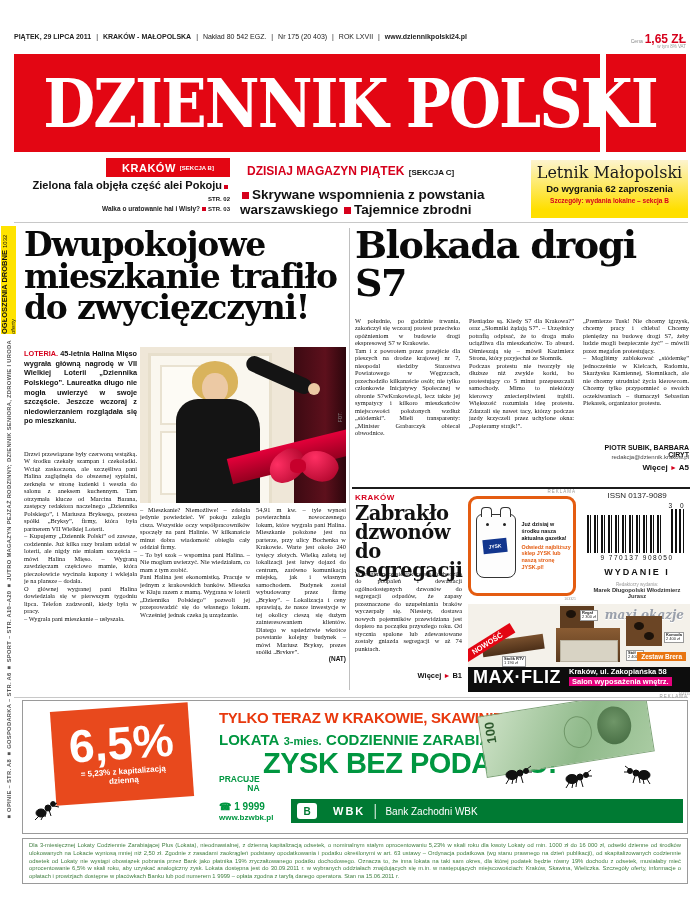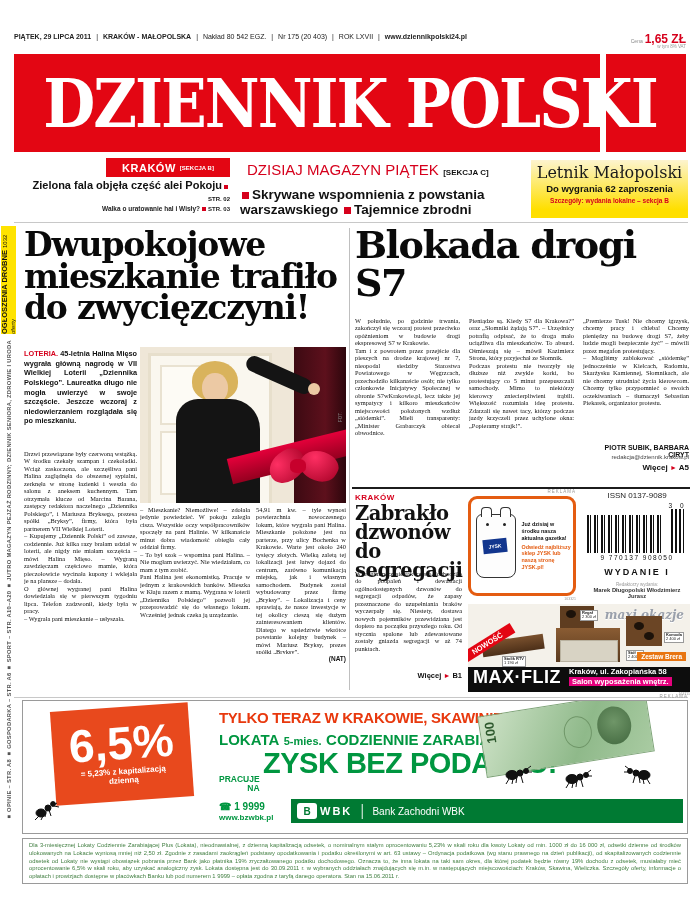--- a/index.html
+++ b/index.html
@@ -129,37 +129,37 @@
   #bank .ratenote{color:#fff;font-family:"Liberation Sans",sans-serif;font-size:8px;font-weight:bold;text-align:center;margin-top:3px;width:100px;}
   #bank .l1{position:absolute;left:196px;top:8px;font-family:"Liberation Sans",sans-serif;font-size:15px;font-weight:bold;color:#e8380d;letter-spacing:-.3px;}
   #bank .l2{position:absolute;left:196px;top:30px;font-family:"Liberation Sans",sans-serif;font-weight:bold;color:#009640;}
   #bank .l2 .big{font-size:15px;} #bank .l2 .mid{font-size:11px;} #bank .l2 .small{font-size:9px;}
   #bank .pn{position:absolute;left:196px;top:52px;font-family:"Liberation Sans",sans-serif;font-size:8.5px;font-weight:bold;color:#009640;line-height:1.05;margin-top:22px;}
   #bank .l3{position:absolute;left:240px;top:46px;font-family:"Liberation Sans",sans-serif;font-size:29px;font-weight:bold;color:#009640;letter-spacing:-.5px;}
   #bank .contact{position:absolute;left:196px;top:100px;font-family:"Liberation Sans",sans-serif;font-weight:bold;color:#009640;line-height:1.2;}
   #bank .contact .ph{font-size:10px;} #bank .contact .www{font-size:8px;}
   #bank .gbar{position:absolute;left:268px;top:98px;width:392px;height:24px;background:#007a33;display:flex;align-items:center;color:#fff;font-family:"Liberation Sans",sans-serif;}
   #bank .gbar .logobox{margin-left:6px;width:20px;height:16px;background:#fff;border-radius:3px;color:#007a33;font-weight:bold;font-size:10px;display:flex;align-items:center;justify-content:center;}
-  #bank .gbar .wbk{font-weight:bold;font-size:11px;letter-spacing:2px;margin-left:3px;}
+  #bank .gbar .wbk{font-weight:bold;font-size:11px;letter-spacing:2px;margin-left:16px;}
   #bank .gbar .div{margin:0 8px;opacity:.7;}
   #bank .gbar .bname{font-size:10px;}
   #bank .note{position:absolute;left:458px;top:2px;width:168px;height:60px;background:linear-gradient(120deg,#cfe3c8,#8fb98a 60%,#a9cba2);border:1px solid #7fa579;transform:rotate(-9deg);}
   #bank .note .val{position:absolute;left:2px;top:6px;writing-mode:vertical-rl;transform:rotate(180deg);font-family:"Liberation Sans",sans-serif;font-weight:bold;font-size:13px;color:#2f5a2f;}
   #bank .note .head{position:absolute;right:18px;top:10px;width:34px;height:38px;background:radial-gradient(circle at 50% 40%,#6f9668,#41673e);border-radius:50%;}
   #bank .note .wm{position:absolute;right:58px;top:14px;width:26px;height:30px;border:1px solid #6f9668;border-radius:50%;}
   .ant{position:absolute;}
   
   #disc{left:22px;top:838px;width:666px;height:46px;border:1px solid #9a9a9a;box-sizing:border-box;padding:3px 6px;font-family:"Liberation Sans",sans-serif;font-size:5.8px;line-height:1.35;color:#3f7d3f;text-align:justify;}
   
   .kr-title{font-family:"Liberation Sans",sans-serif;font-size:11px;font-weight:bold;letter-spacing:.5px;}
   .kr-sec{font-family:"Liberation Sans",sans-serif;font-size:6px;font-weight:bold;}
   .t1{font-size:11px;font-weight:bold;line-height:1.05;color:#111;}
   .t2{font-size:6.5px;font-weight:bold;color:#222;margin-top:2px;}
   .pg{font-size:6px;font-weight:bold;}
-  .mag-red{font-size:15px;font-weight:normal;color:#d6001c;text-align:center;}
+  .mag-red{font-size:12px;font-weight:bold;color:#d6001c;text-align:center;}
   .mag-sec{font-size:8px;font-weight:bold;color:#111;}
   .let-title{font-family:"DejaVu Serif",serif;font-size:16px;color:#1a1a1a;}
   .let-sub{font-family:"Liberation Sans",sans-serif;font-size:9.5px;font-weight:bold;color:#111;margin-top:1px;}
   .let-note{font-family:"Liberation Sans",sans-serif;font-size:6.5px;font-weight:bold;color:#d6001c;margin-top:3px;}
 </style>
 </head>
 <body>
 
 <div id="page">
 
@@ -371,21 +371,21 @@
       <g fill="#111" stroke="#111">
           <ellipse cx="8" cy="16" rx="5" ry="4"></ellipse>
           <circle cx="15" cy="11" r="3"></circle>
           <circle cx="20" cy="7" r="2.4"></circle>
       <path d="M6 19 L2 23 M10 19 L8 23 M13 14 L12 20 M16 13 L18 19 M19 9 L24 6 M21 9 L26 10" stroke-width="1" fill="none"></path>
         </g>
     </svg>
     <div class="l1">TYLKO TERAZ W KRAKOWIE, SKAWINIE I WIELICZCE!</div>
     <div class="l2">
       <span class="big">LOKATA</span>
-      <span class="mid">5-mies.</span>
+      <span class="mid">3-mies.</span>
       <span class="big">CODZIENNIE ZARABIAJĄCA</span>
       <span class="small">PLUS</span>
     </div>
     <div class="pn">
       <div>PRACUJE</div>
       <div style="text-align:right;">NA</div>
     </div>
     <div class="l3">ZYSK BEZ PODATKU!</div>
     <div class="note">
       <div class="val">100</div>

